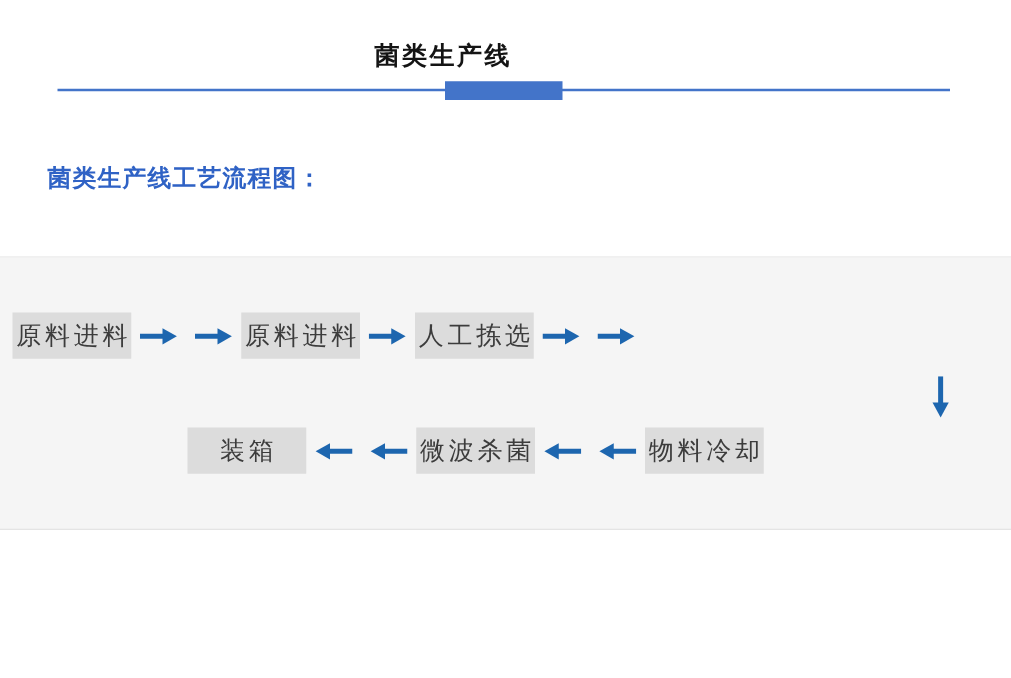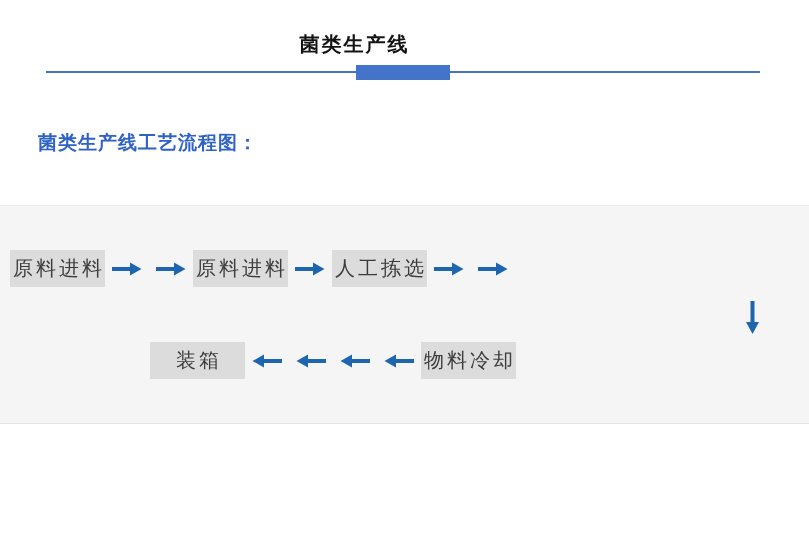--- a/index.html
+++ b/index.html
@@ -165,20 +165,21 @@
             <path d="M30 8 H11" stroke="currentColor" stroke-width="4" fill="none"></path>
             <polygon points="12,1.5 0.5,8 12,14.5" fill="currentColor"></polygon>
           </svg>
       </span>
       <span class="arrow-cell">
         <svg width="30" height="16" viewBox="0 0 30 16">
             <path d="M30 8 H11" stroke="currentColor" stroke-width="4" fill="none"></path>
             <polygon points="12,1.5 0.5,8 12,14.5" fill="currentColor"></polygon>
           </svg>
       </span>
+      <div class="flow-box">微波杀菌</div>
       <span class="arrow-cell">
         <svg width="30" height="16" viewBox="0 0 30 16">
             <path d="M30 8 H11" stroke="currentColor" stroke-width="4" fill="none"></path>
             <polygon points="12,1.5 0.5,8 12,14.5" fill="currentColor"></polygon>
           </svg>
       </span>
       <span class="arrow-cell">
         <svg width="30" height="16" viewBox="0 0 30 16">
             <path d="M30 8 H11" stroke="currentColor" stroke-width="4" fill="none"></path>
             <polygon points="12,1.5 0.5,8 12,14.5" fill="currentColor"></polygon>

